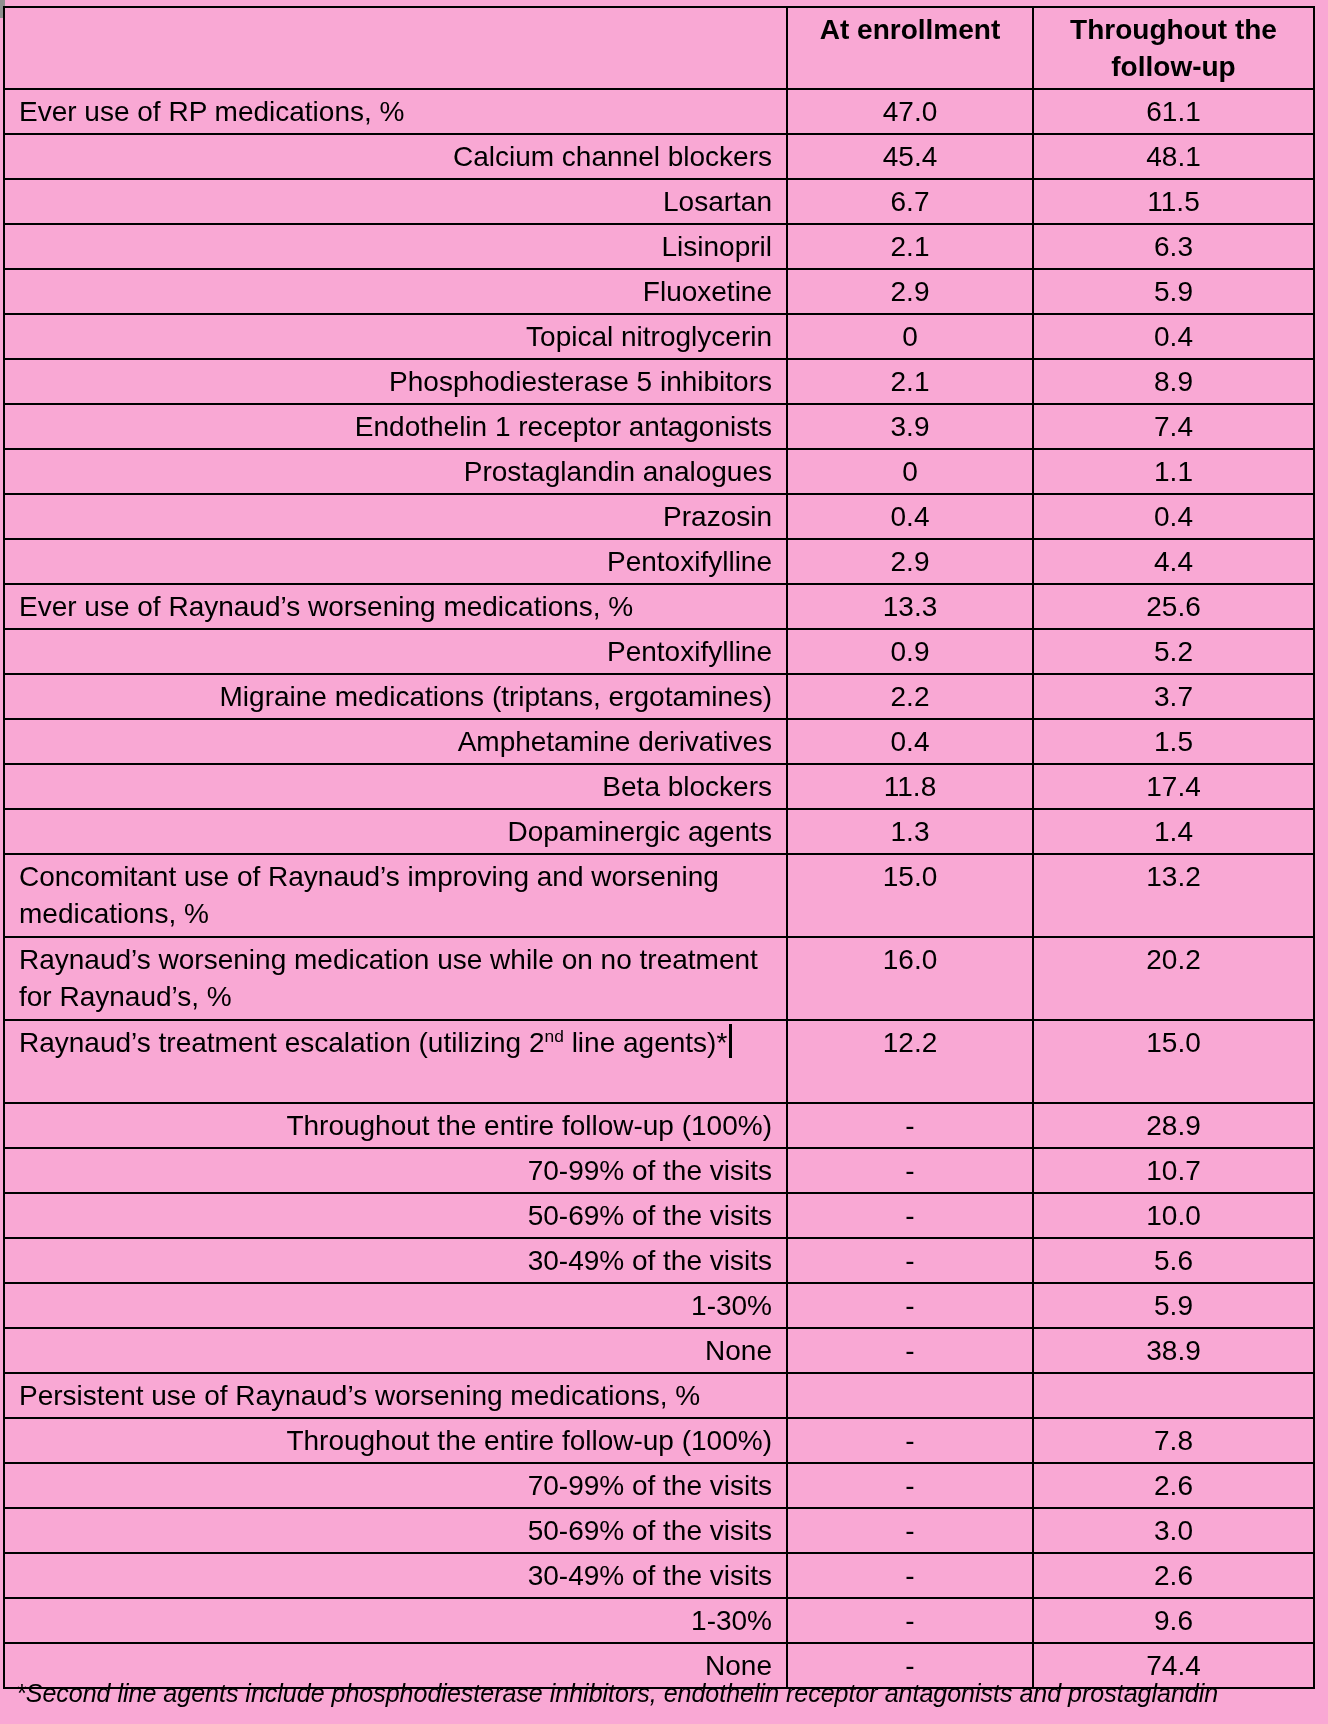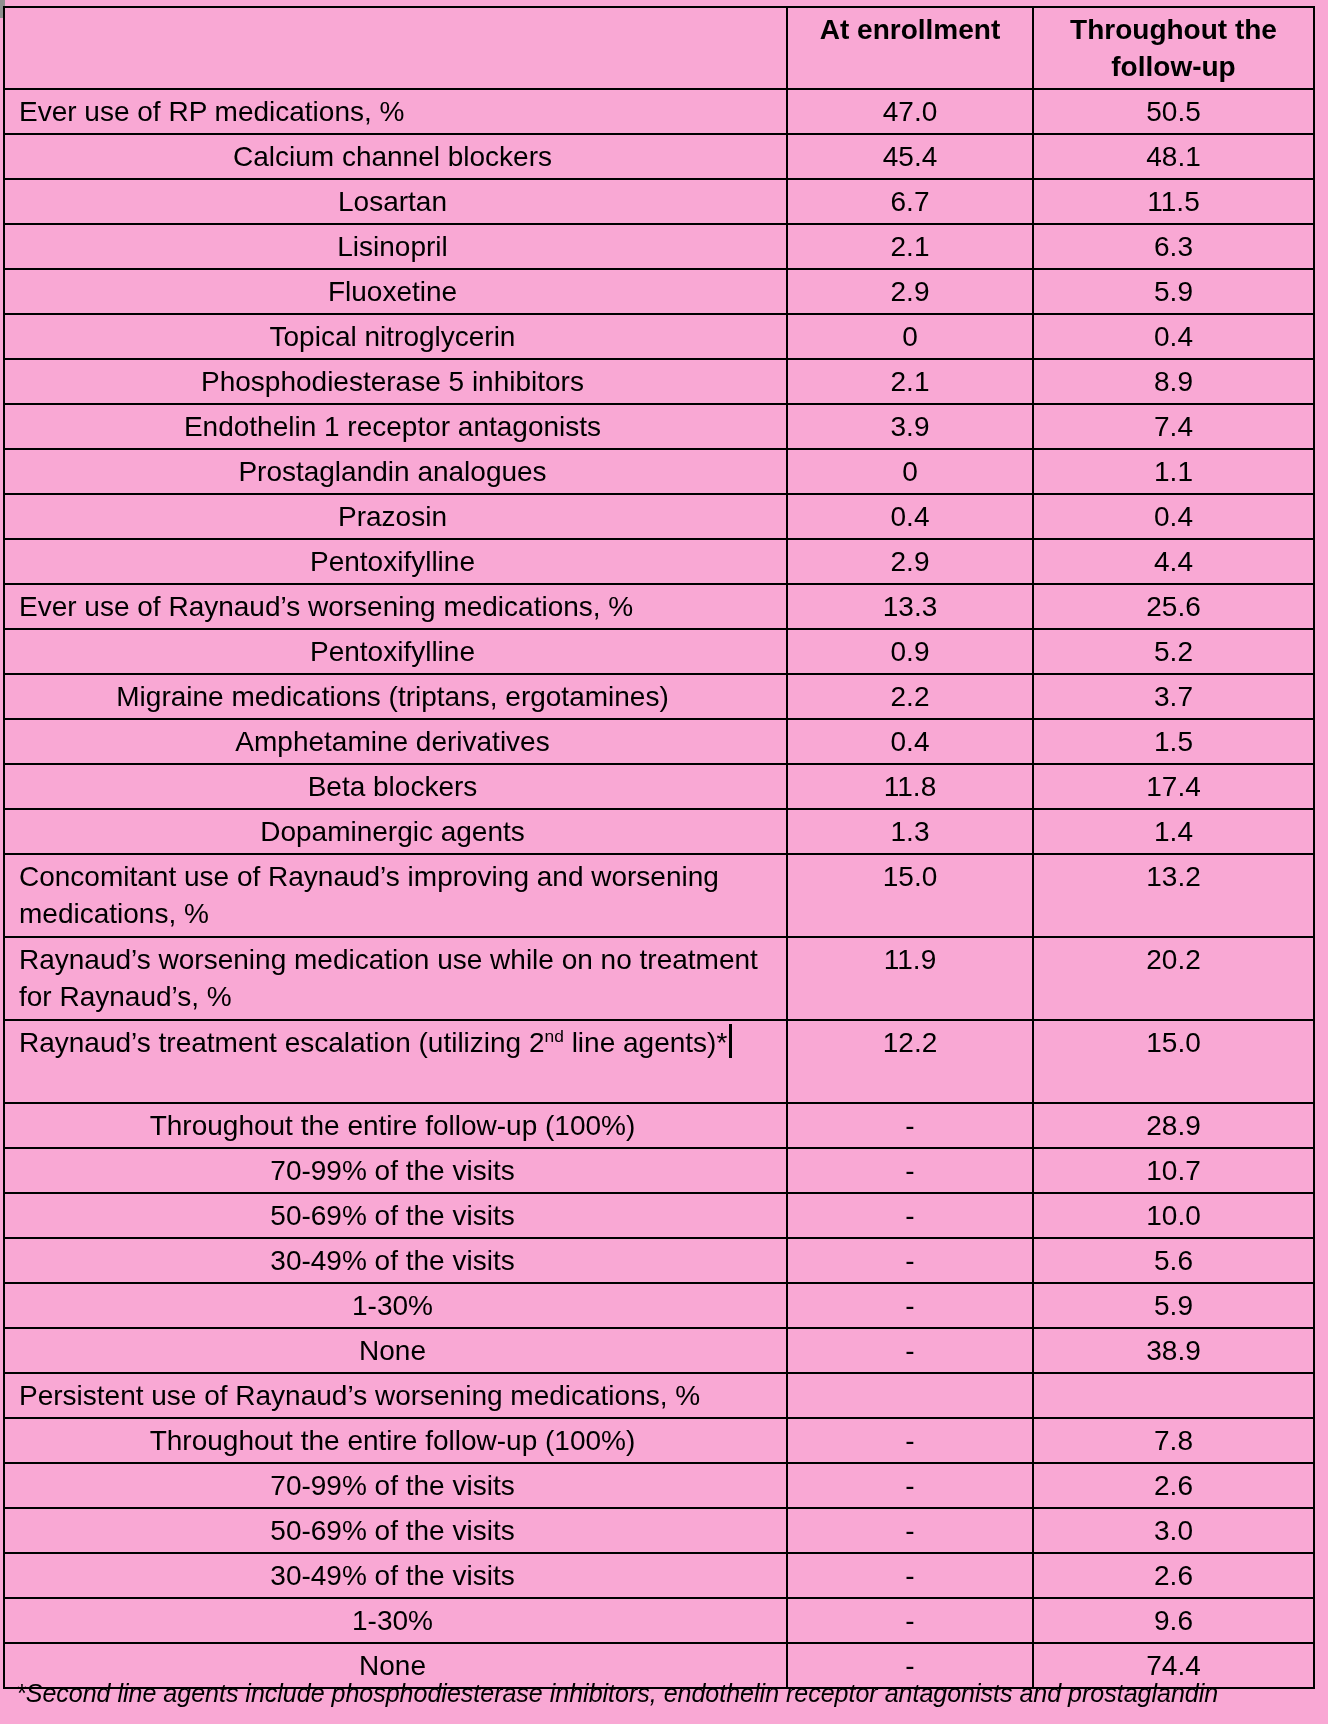--- a/index.html
+++ b/index.html
@@ -50,21 +50,21 @@
     padding-top: 4px;
   }
   td.label-cell.category {
     font-weight: 400;
     text-align: left;
     padding-left: 14px;
     padding-right: 6px;
   }
   td.label-cell.sub {
     font-weight: 400;
-    text-align: center;
+    text-align: right;
     padding-right: 14px;
   }
   td.val { text-align: center; }
   sup.ord {
     font-size: 0.62em;
     line-height: 0;
   }
   .caret {
     display: inline-block;
     width: 3px;
@@ -100,21 +100,21 @@
       <tr class="header-row">
         <td class="label-cell header"></td>
         <td class="val header">At enrollment</td>
         <td class="val header">Throughout the follow-up</td>
       </tr>
     </thead>
     <tbody>
         <tr class="single">
           <td class="label-cell category">Ever use of RP medications, %</td>
           <td class="val">47.0</td>
-          <td class="val">50.5</td>
+          <td class="val">61.1</td>
         </tr>
         <tr class="single">
           <td class="label-cell sub">Calcium channel blockers</td>
           <td class="val">45.4</td>
           <td class="val">48.1</td>
         </tr>
         <tr class="single">
           <td class="label-cell sub">Losartan</td>
           <td class="val">6.7</td>
           <td class="val">11.5</td>
@@ -189,21 +189,21 @@
           <td class="val">1.3</td>
           <td class="val">1.4</td>
         </tr>
         <tr class="tall">
           <td class="label-cell category">Concomitant use of Raynaud’s improving and worsening medications, %</td>
           <td class="val">15.0</td>
           <td class="val">13.2</td>
         </tr>
         <tr class="tall">
           <td class="label-cell category">Raynaud’s worsening medication use while on no treatment for Raynaud’s, %</td>
-          <td class="val">11.9</td>
+          <td class="val">16.0</td>
           <td class="val">20.2</td>
         </tr>
         <tr class="tall">
           <td class="label-cell category">Raynaud’s treatment escalation (utilizing 2<sup class="ord">nd</sup> line agents)*<span class="caret"></span></td>
           <td class="val">12.2</td>
           <td class="val">15.0</td>
         </tr>
         <tr class="single">
           <td class="label-cell sub">Throughout the entire follow-up (100%)</td>
           <td class="val">-</td>

